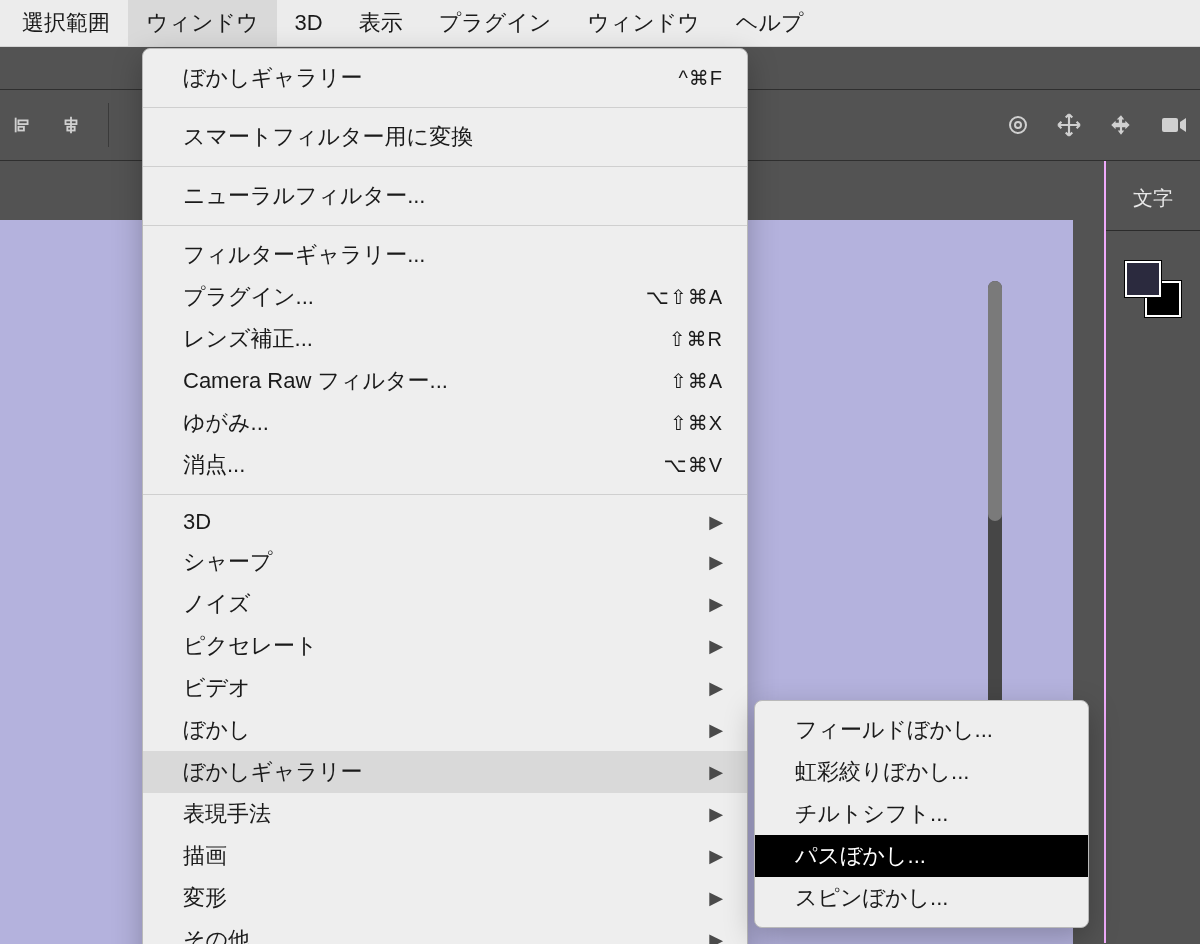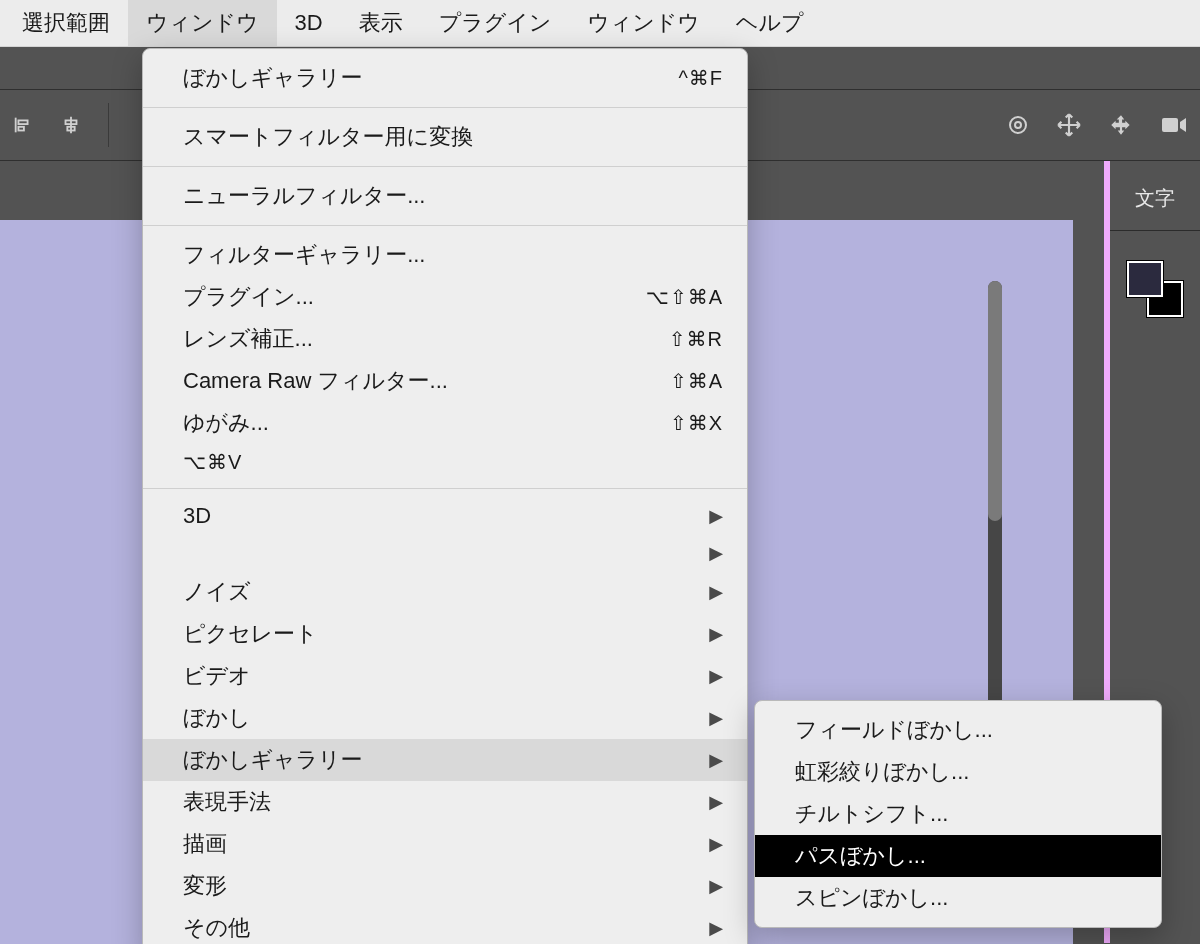--- a/index.html
+++ b/index.html
@@ -7,39 +7,39 @@
   .menubar { height: 47px; background: #ececec; display: flex; align-items: center; padding: 0 4px; border-bottom: 1px solid #d4d4d4; }
   .menubar-item { padding: 8px 18px; font-size: 22px; color: #1a1a1a; cursor: default; }
   .menubar-item.active { background: #d9d9d9; }
   .toolbar-wrap { background: #535353; padding-top: 42px; }
   .toolbar { height: 72px; background: #535353; border-top: 1px solid #2f2f2f; border-bottom: 1px solid #2f2f2f; display: flex; align-items: center; padding: 0 12px; gap: 26px; }
   .tb-icon { color: #d0d0d0; display: inline-flex; }
   .tb-sep { width: 1px; height: 44px; background: #3a3a3a; }
   .workspace { position: relative; height: calc(944px - 48px - 42px - 72px); display: flex; }
   .canvas-area { flex: 1; background: #535353; position: relative; }
   .canvas { position: absolute; left: 0; top: 59px; width: 1073px; height: 100%; background: #b4b2dd; }
-  .right-panel { width: 96px; background: #535353; border-left: 6px solid #f0abfc; }
+  .right-panel { width: 96px; background: #535353; border-left: 2px solid #f0abfc; }
   .right-tab { font-size: 20px; color: #e8e8e8; padding: 24px 0 18px 0; text-align: center; border-bottom: 1px solid #2b2b2b; }
   .swatches { display: flex; flex-direction: column; align-items: center; padding: 30px 0; }
   .swatch-pair { position: relative; width: 56px; height: 56px; }
   .swatch { position: absolute; width: 36px; height: 36px; border: 2px solid #fff; box-shadow: 0 0 0 1px #000; }
   .swatch.fg { top: 0; left: 0; background: #2b2a3e; z-index: 2; }
   .swatch.bg { bottom: 0; right: 0; background: #000; z-index: 1; }
   .scrollbar { position: absolute; right: 102px; top: 120px; width: 14px; height: 520px; background: #464646; border-radius: 7px; }
   .scrollbar-thumb { position: absolute; top: 0; width: 14px; height: 240px; background: #7a7a7a; border-radius: 7px; }
 
   .dropdown { position: absolute; top: 48px; left: 142px; width: 606px; background: #eeeeee; border: 1px solid #b9b9b9; border-radius: 8px; box-shadow: 0 10px 30px rgba(0,0,0,.25); padding: 8px 0; z-index: 50; }
   .dd-item { display: flex; align-items: center; padding: 6px 24px 6px 40px; font-size: 22px; color: #1a1a1a; cursor: default; min-height: 36px; gap: 44px; }
   .dd-item .label { flex: 1; white-space: nowrap; }
   .dd-item .shortcut { font-size: 20px; color: #1a1a1a; letter-spacing: 1px; white-space: nowrap; }
   .dd-item .chev { color: #4a4a4a; font-size: 18px; margin-left: auto; }
   .dd-item.hover { background: #d9d9d9; }
   .dd-sep { height: 1px; background: #cfcfcf; margin: 8px 0; }
 
-  .submenu { position: absolute; top: 700px; left: 754px; width: 408px; background: #eeeeee; border: 1px solid #b9b9b9; border-radius: 8px; box-shadow: 0 10px 30px rgba(0,0,0,.25); padding: 8px 0; z-index: 60; }
+  .submenu { position: absolute; top: 700px; left: 754px; width: 335px; background: #eeeeee; border: 1px solid #b9b9b9; border-radius: 8px; box-shadow: 0 10px 30px rgba(0,0,0,.25); padding: 8px 0; z-index: 60; }
   .sm-item { padding: 6px 24px 6px 40px; font-size: 22px; color: #1a1a1a; cursor: default; min-height: 36px; display:flex; align-items:center;}
   .sm-item.selected { background: #000000; color: #fff; }
 </style>
 </head>
 <body>
 
 <div class="menubar">
   <div class="menubar-item">選択範囲</div>
   <div class="menubar-item active">ウィンドウ</div>
   <div class="menubar-item">3D</div>
@@ -140,29 +140,31 @@
   </div>
   <div class="dd-item">
     <span class="label">Camera Raw フィルター...</span>
     <span class="shortcut">⇧⌘A</span>
   </div>
   <div class="dd-item">
     <span class="label">ゆがみ...</span>
     <span class="shortcut">⇧⌘X</span>
   </div>
   <div class="dd-item">
+    <span class="label">消点...</span>
     <span class="shortcut">⌥⌘V</span>
   </div>
   <div class="dd-sep"></div>
 
   <div class="dd-item">
     <span class="label">3D</span>
     <span class="chev">▶</span>
   </div>
   <div class="dd-item">
+    <span class="label">シャープ</span>
     <span class="chev">▶</span>
   </div>
   <div class="dd-item">
     <span class="label">ノイズ</span>
     <span class="chev">▶</span>
   </div>
   <div class="dd-item">
     <span class="label">ピクセレート</span>
     <span class="chev">▶</span>
   </div>

